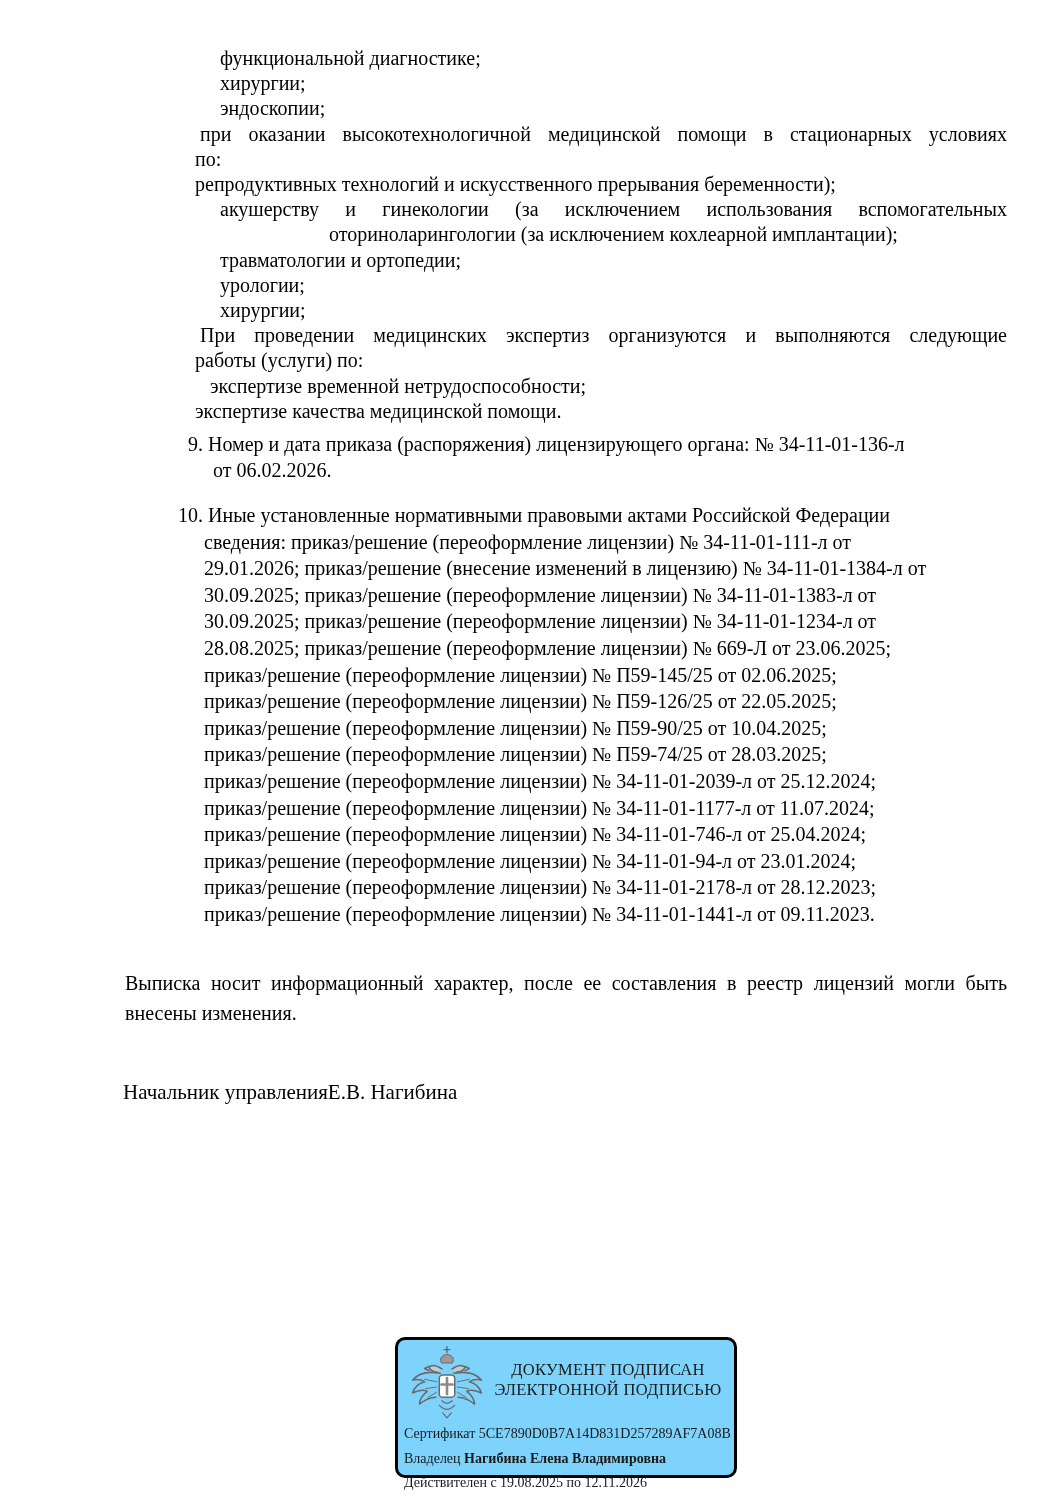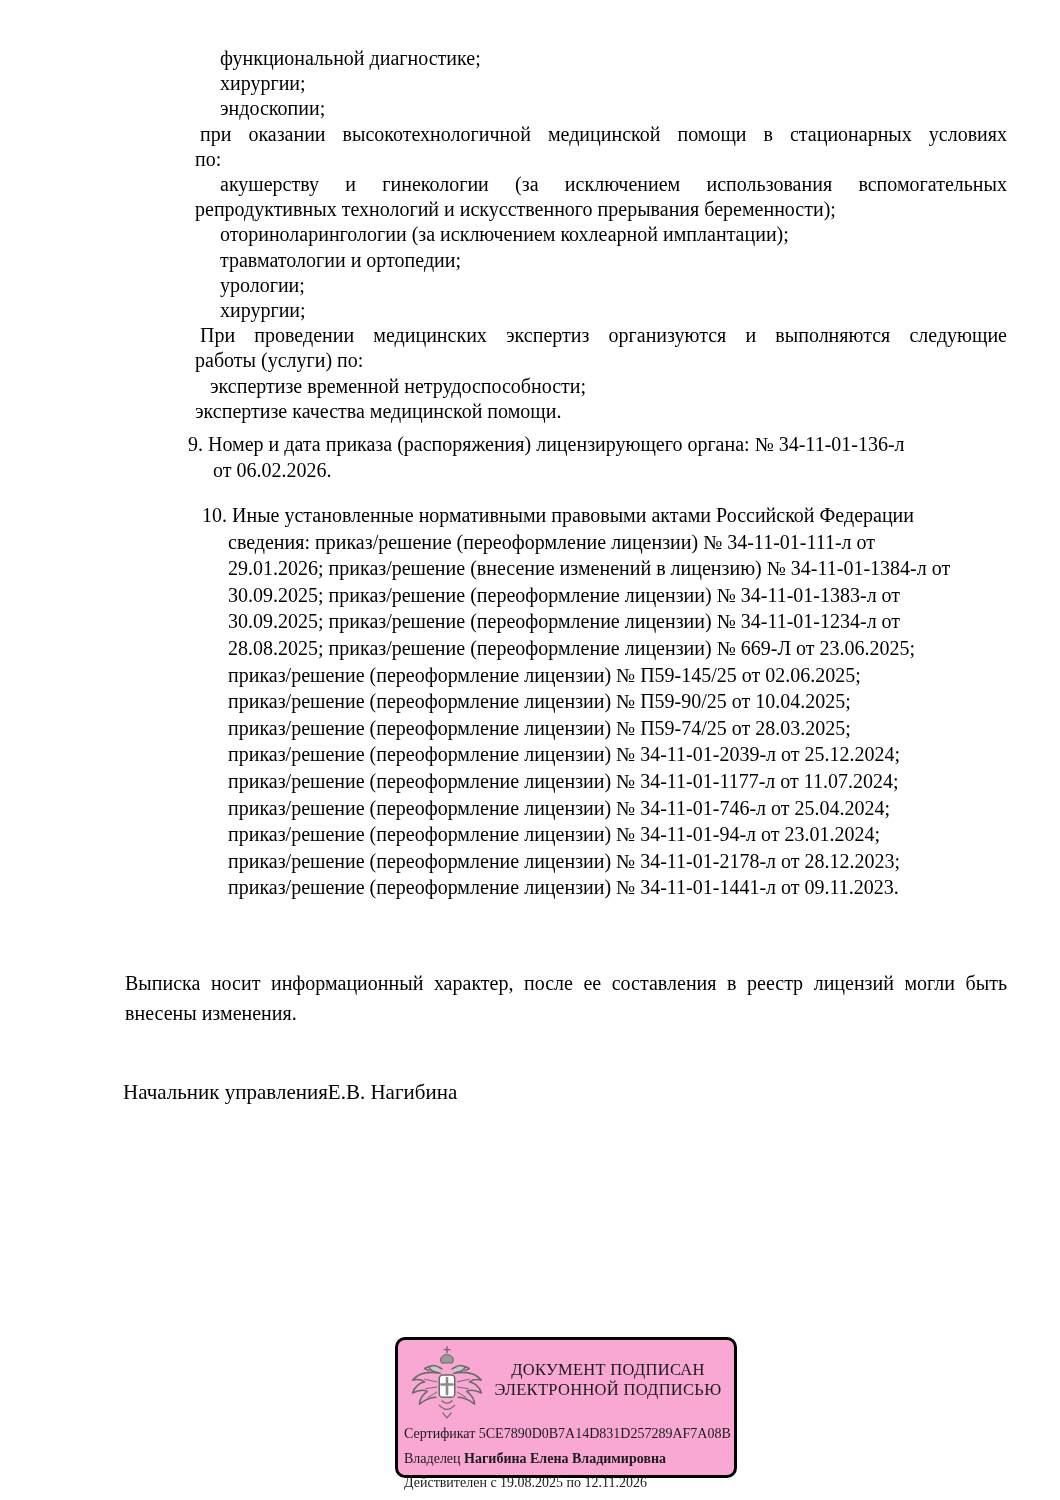--- a/index.html
+++ b/index.html
@@ -10,33 +10,33 @@
     color:#000;
     font-family:"Liberation Serif","DejaVu Serif",serif;
     overflow:hidden;
     padding-left:40px;
   }
   .block{position:absolute;}
   .line{font-size:20px;white-space:nowrap;}
   .line.j{white-space:normal;text-align:justify;text-align-last:justify;}
   #svc{left:195px;top:46px;width:812px;line-height:25.2px;}
   #item9{left:213px;top:431px;width:794px;line-height:26px;}
-  #item10{left:228px;top:502px;width:794px;line-height:26.6px;}
+  #item10{left:204px;top:502px;width:794px;line-height:26.6px;}
   #note{left:125px;top:968px;width:882px;line-height:30px;}
   #sigrow{
     left:123px;top:1080px;width:814px;
     display:flex;
     font-size:21px;
   }
   
   #stamp{
     left:395px;top:1337px;width:342px;height:141px;
     border:3px solid #000;border-radius:10px;
     box-sizing:border-box;
-    background:#f9a8d4;
+    background:#7dd3fc;
     padding:6px 8px 4px 6px;
     color:#1a1a1a;
   }
   .stamp-top{display:flex;align-items:center;}
   .stamp-emblem{flex:0 0 86px;height:86px;margin-top:-2px;}
   .stamp-title{
     flex:1;text-align:center;
     font-size:16.5px;line-height:20px;
     letter-spacing:.3px;
     margin-top:-16px;
@@ -48,23 +48,23 @@
 <body>
 
 <div class="page">
 
   <section id="svc" class="block">
       <div class="line" style="margin-left: 25px;">функциональной диагностике;</div>
       <div class="line" style="margin-left: 25px;">хирургии;</div>
       <div class="line" style="margin-left: 25px;">эндоскопии;</div>
       <div class="line j" style="margin-left: 5px;">при оказании высокотехнологичной медицинской помощи в стационарных условиях</div>
       <div class="line">по:</div>
+      <div class="line">репродуктивных технологий и искусственного прерывания беременности);</div>
       <div class="line j" style="margin-left: 25px;">акушерству и гинекологии (за исключением использования вспомогательных</div>
-      <div class="line">репродуктивных технологий и искусственного прерывания беременности);</div>
-      <div class="line" style="margin-left: 25px;">оториноларингологии (за исключением кохлеарной имплантации);</div>
+      <div class="line" style="margin-left: 25px; text-align: center;">оториноларингологии (за исключением кохлеарной имплантации);</div>
       <div class="line" style="margin-left: 25px;">травматологии и ортопедии;</div>
       <div class="line" style="margin-left: 25px;">урологии;</div>
       <div class="line" style="margin-left: 25px;">хирургии;</div>
       <div class="line j" style="margin-left: 5px;">При проведении медицинских экспертиз организуются и выполняются следующие</div>
       <div class="line">работы (услуги) по:</div>
       <div class="line" style="margin-left: 15px;">экспертизе временной нетрудоспособности;</div>
       <div class="line" style="">экспертизе качества медицинской помощи.</div>
     </section>
 
   <section id="item9" class="block">
@@ -73,20 +73,21 @@
     </section>
 
   <section id="item10" class="block">
       <div class="line" style="margin-left: -26px;">10. Иные установленные нормативными правовыми актами Российской Федерации</div>
       <div class="line">сведения: приказ/решение (переоформление лицензии) № 34-11-01-111-л от</div>
       <div class="line">29.01.2026; приказ/решение (внесение изменений в лицензию) № 34-11-01-1384-л от</div>
       <div class="line">30.09.2025; приказ/решение (переоформление лицензии) № 34-11-01-1383-л от</div>
       <div class="line">30.09.2025; приказ/решение (переоформление лицензии) № 34-11-01-1234-л от</div>
       <div class="line">28.08.2025; приказ/решение (переоформление лицензии) № 669-Л от 23.06.2025;</div>
       <div class="line">приказ/решение (переоформление лицензии) № П59-145/25 от 02.06.2025;</div>
+      <div class="line">приказ/решение (переоформление лицензии) № П59-126/25 от 22.05.2025;</div>
       <div class="line">приказ/решение (переоформление лицензии) № П59-90/25 от 10.04.2025;</div>
       <div class="line">приказ/решение (переоформление лицензии) № П59-74/25 от 28.03.2025;</div>
       <div class="line">приказ/решение (переоформление лицензии) № 34-11-01-2039-л от 25.12.2024;</div>
       <div class="line">приказ/решение (переоформление лицензии) № 34-11-01-1177-л от 11.07.2024;</div>
       <div class="line">приказ/решение (переоформление лицензии) № 34-11-01-746-л от 25.04.2024;</div>
       <div class="line">приказ/решение (переоформление лицензии) № 34-11-01-94-л от 23.01.2024;</div>
       <div class="line">приказ/решение (переоформление лицензии) № 34-11-01-2178-л от 28.12.2023;</div>
       <div class="line">приказ/решение (переоформление лицензии) № 34-11-01-1441-л от 09.11.2023.</div>
     </section>
 

